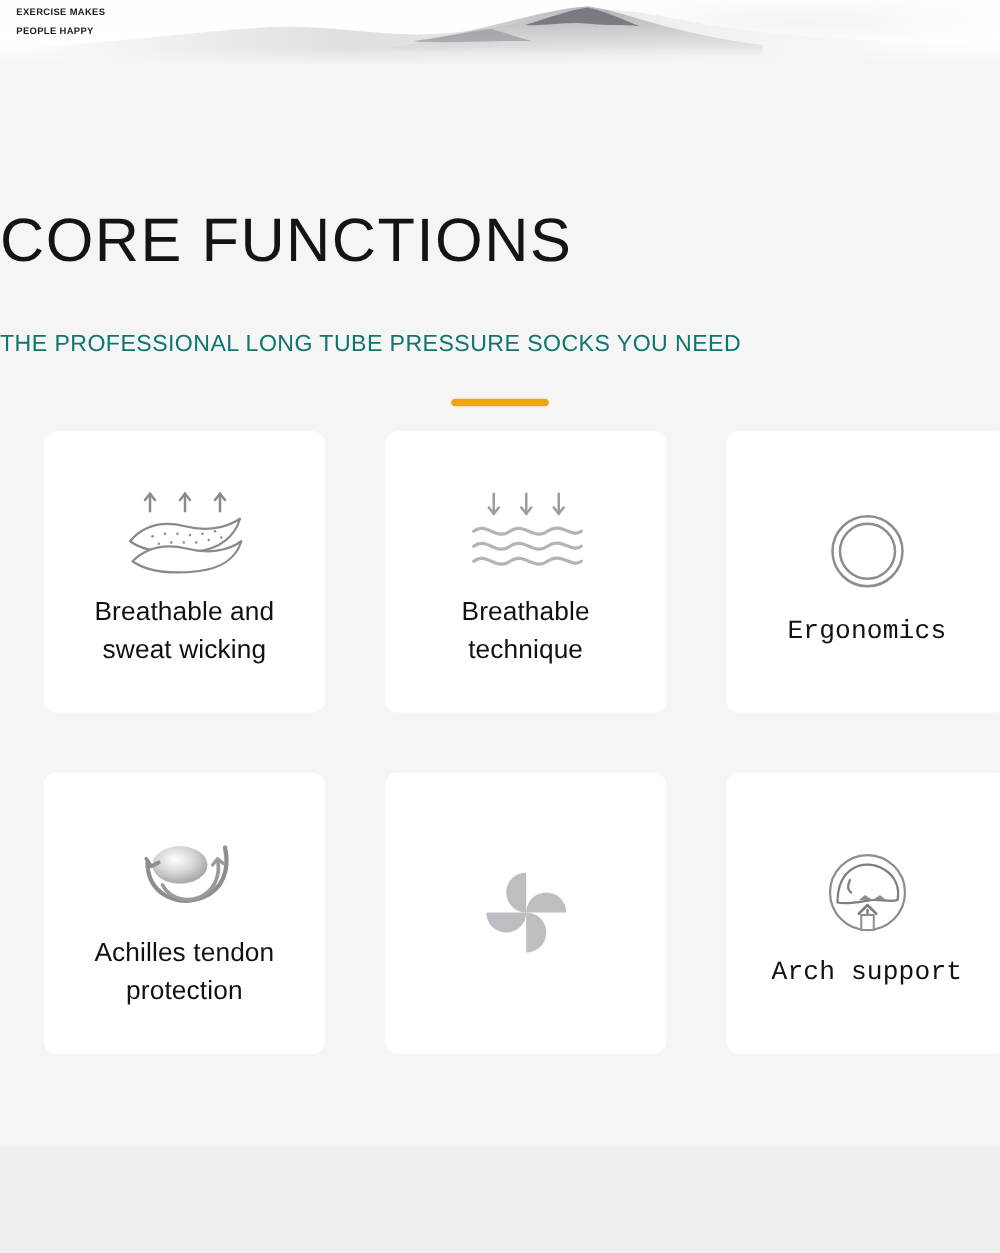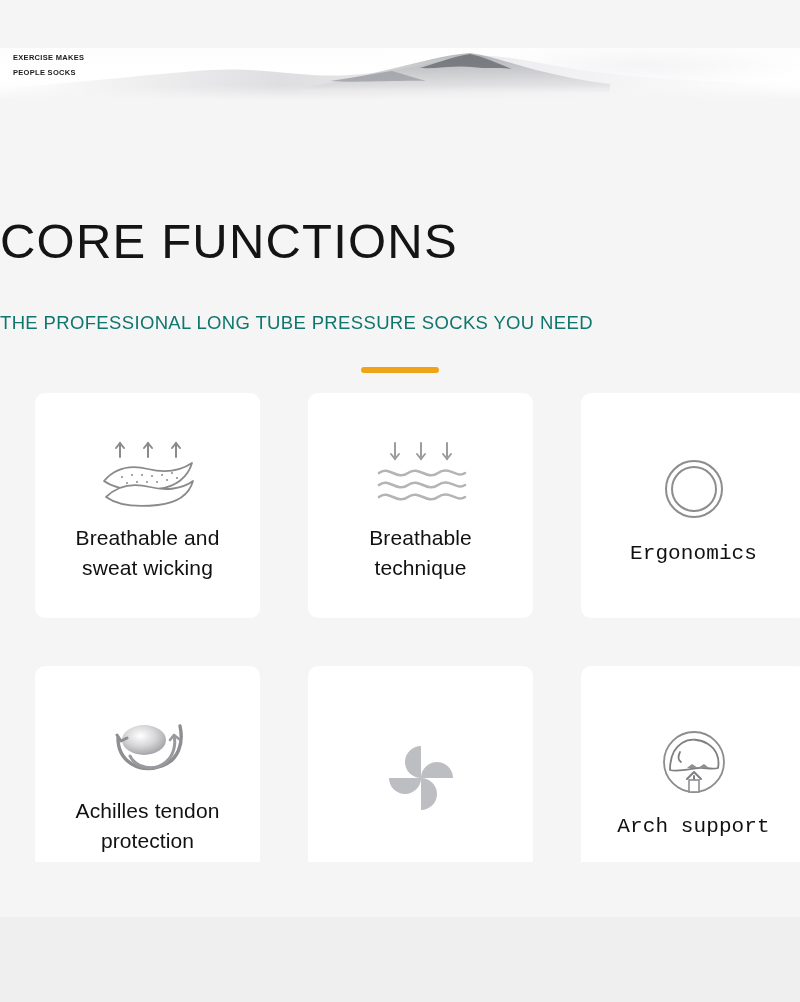--- a/index.html
+++ b/index.html
@@ -15,21 +15,20 @@
     position: relative;
   }
 
   
   .banner {
     position: relative;
     width: 800px;
     height: 52px;
     overflow: hidden;
     background: #ffffff;
-    margin-top: 48px;
   }
   .banner-mist {
     position: absolute;
     inset: 0;
     background:
       radial-gradient(ellipse 150px 40px at 460px 8px, rgba(255,255,255,1) 0%, rgba(255,255,255,0) 70%),
       radial-gradient(ellipse 220px 30px at 640px 18px, rgba(244,244,246,1) 0%, rgba(255,255,255,0) 75%),
       linear-gradient(180deg, #fdfdfd 0%, #ffffff 55%, #fbfbfb 100%);
   }
   .ridge {
@@ -180,21 +179,21 @@
     <path d="M300,40 C330,36 360,28 395,20 C420,14 445,7 470,5
              C492,8 512,16 536,22 C560,28 585,33 610,36 L610,44 L300,44 Z" fill="url(#rk)" opacity="0.55"></path>
     <path d="M420,20 C440,14 455,8 470,6 C484,9 497,15 512,21
              C498,19 486,21 472,19 C455,17 438,21 420,20 Z" fill="#6e7076" opacity="0.85"></path>
     <path d="M330,33 C352,30 372,26 392,23 C404,26 414,30 426,33
              C400,32 360,35 330,33 Z" fill="#9a9ca1" opacity="0.75"></path>
   </svg>
   <div class="banner-fade"></div>
   <div class="banner-text">
     <div>EXERCISE MAKES</div>
-    <div>PEOPLE SOCKS</div>
+    <div>PEOPLE HAPPY</div>
   </div>
 </div>
 
 <div class="head-wrap">
   <h1 class="title">CORE FUNCTIONS</h1>
   <p class="subtitle">THE PROFESSIONAL LONG TUBE PRESSURE SOCKS YOU NEED</p>
   <div class="divider-wrap">
     <div class="divider"></div>
   </div>
 </div>

